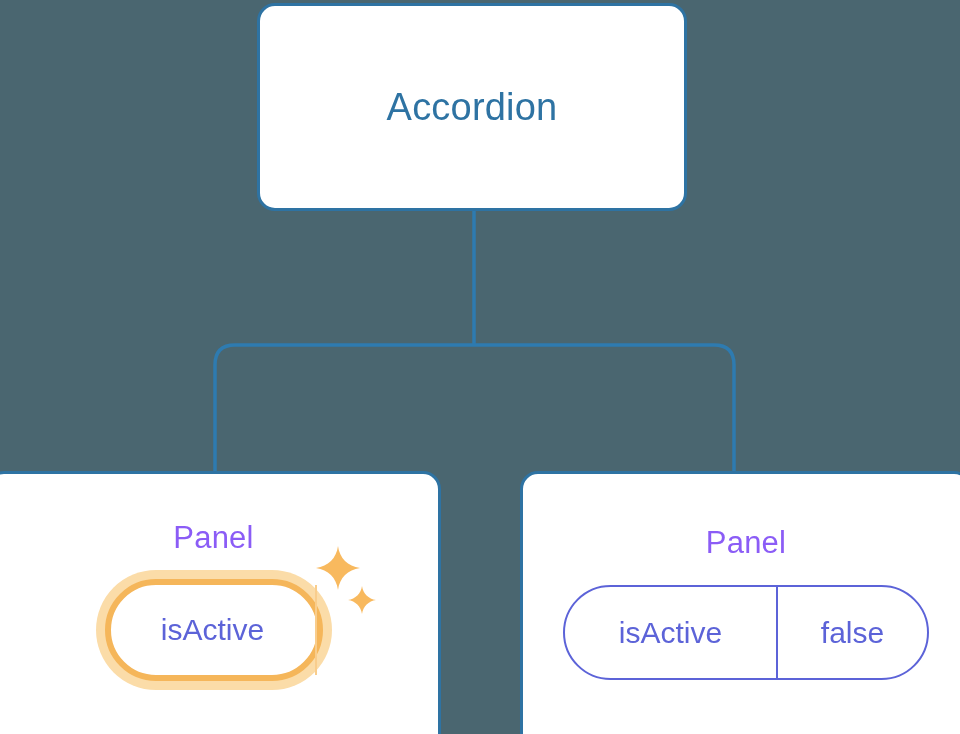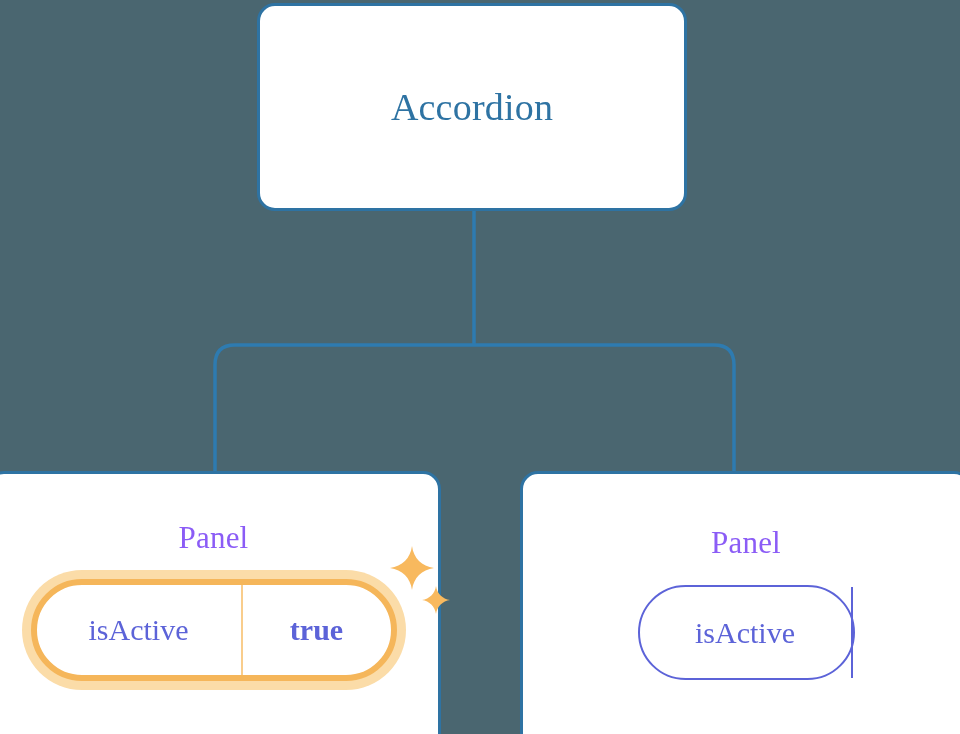--- a/index.html
+++ b/index.html
@@ -11,21 +11,20 @@
   }
   body {
     background: #4a6670;
     font-family: "Liberation Sans", sans-serif;
     position: relative;
   }
   #stage {
     position: relative;
     width: 960px;
     height: 734px;
-    font-family: Liberation Serif, serif;
   }
 
   
   #connectors {
     position: absolute;
     left: 0;
     top: 0;
     width: 960px;
     height: 734px;
     z-index: 1;
@@ -171,35 +170,35 @@
   <div id="root-node" class="node-card">
     <span class="node-title">Accordion</span>
   </div>
 
   <div id="panel-left" class="node-card panel-card">
     <span class="panel-title">Panel</span>
 
     <div class="pill-wrap">
       <div class="pill pill-highlight">
         <div class="cell cell-key">isActive</div>
-        <div class="cell cell-val">true</div>
       </div>
 
       <svg class="sparkle sparkle-big" width="46" height="46" viewBox="0 0 46 46">
         <path d="M23 1 C24.6 13.2 32.8 21.4 45 23 C32.8 24.6 24.6 32.8 23 45 C21.4 32.8 13.2 24.6 1 23 C13.2 21.4 21.4 13.2 23 1 Z" fill="#f8b95e"></path>
       </svg>
       <svg class="sparkle sparkle-small" width="30" height="30" viewBox="0 0 30 30">
         <path d="M15 1 C16 8.4 21.6 14 29 15 C21.6 16 16 21.6 15 29 C14 21.6 8.4 16 1 15 C8.4 14 14 8.4 15 1 Z" fill="#f8b95e"></path>
       </svg>
     </div>
   </div>
 
   <div id="panel-right" class="node-card panel-card">
     <span class="panel-title">Panel</span>
 
     <div class="pill-wrap">
       <div class="pill pill-default">
         <div class="cell cell-key">isActive</div>
+        <div class="cell cell-val">false</div>
       </div>
     </div>
   </div>
 
 </div>
 
 </body></html>

